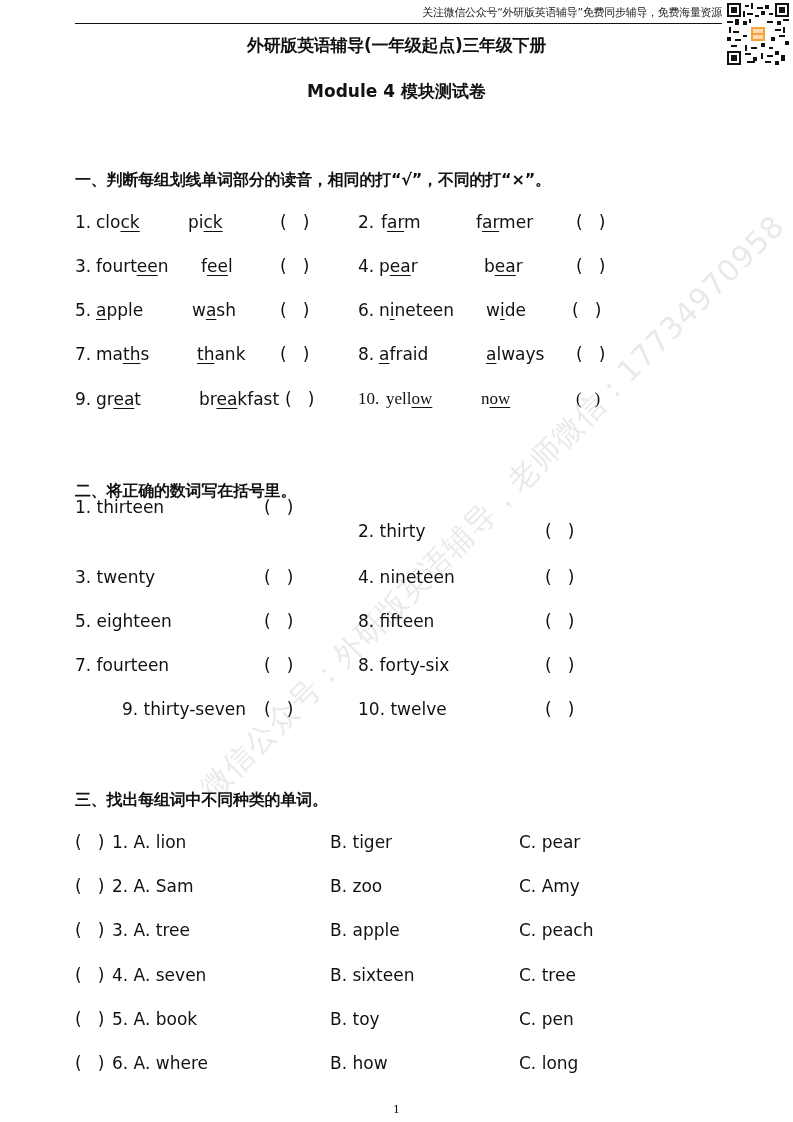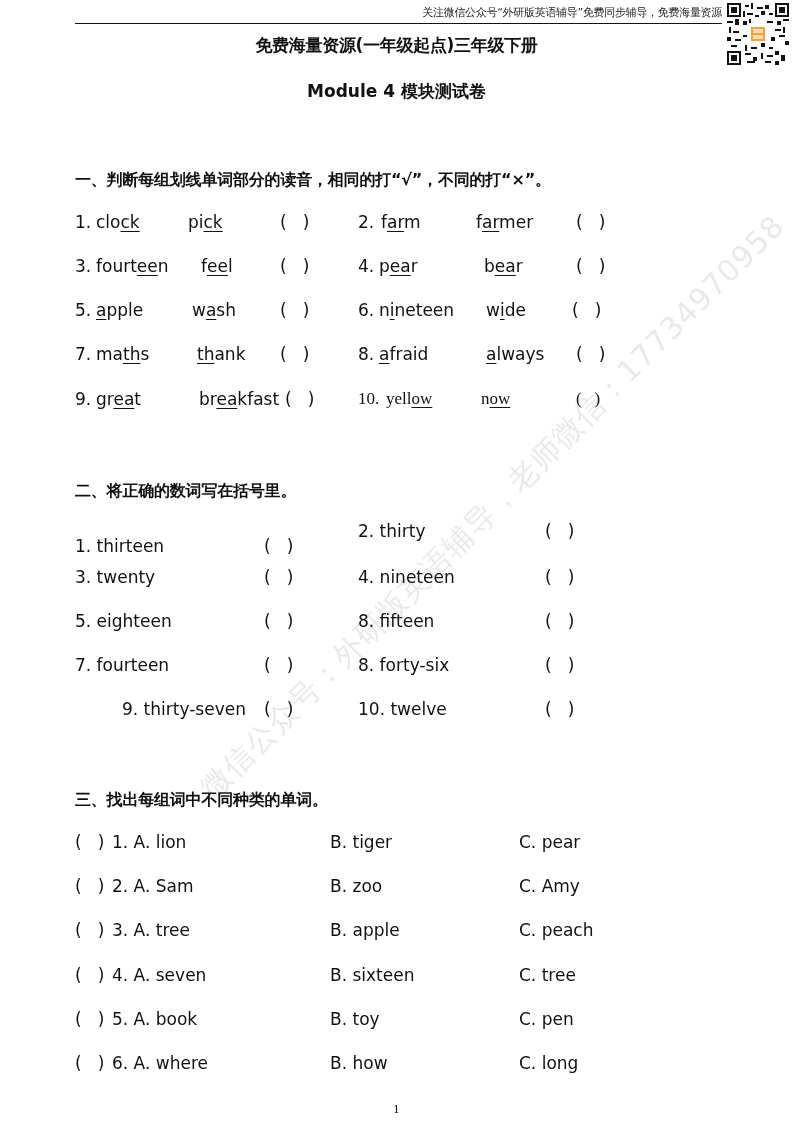--- a/index.html
+++ b/index.html
@@ -96,21 +96,21 @@
     <rect x="19" y="29" width="3" height="1"></rect>
       <rect x="24" y="29" width="2" height="2"></rect>
       <rect x="11" y="8" width="1" height="2"></rect>
       <rect x="14" y="6" width="2" height="1"></rect>
   </g>
   <rect x="12" y="12" width="7" height="7" fill="#f4a23c"></rect>
   <rect x="13" y="13" width="5" height="2" fill="#fff" opacity="0.6"></rect>
   <rect x="13" y="16" width="5" height="2" fill="#fff" opacity="0.6"></rect>
 </svg>
 
-<div class="title1">免费海量资源(一年级起点)三年级下册</div>
+<div class="title1">外研版英语辅导(一年级起点)三年级下册</div>
 <div class="title2">Module 4 模块测试卷</div>
 
 <div class="watermark">微信公众号：外研版英语辅导，老师微信：17734970958</div>
 
 <div class="section-head" style="top:170px;">一、判断每组划线单词部分的读音，相同的打“√”，不同的打“×”。</div>
 
 <div id="s1">
     <div class="row" style="top:212px;">
       <span class="cell" style="left:75px;">1.</span>
       <span class="cell" style="left:96px;"><span>clo</span><span class="u">ck</span><span></span></span>
@@ -168,21 +168,21 @@
     <div class="row" style="top:389px;font-family:Liberation Serif, serif;">
       <span class="cell" style="left:358px;">10.</span>
       <span class="cell" style="left:386px;"><span>yell</span><span class="u">ow</span><span></span></span>
       <span class="cell" style="left:481px;"><span>n</span><span class="u">ow</span><span></span></span>
       <span class="cell paren" style="left:576px;white-space:pre;">(   )</span>
     </div>
   </div>
 
 <div class="section-head" style="top:481px;">二、将正确的数词写在括号里。</div>
 <div id="s2">
-    <div class="row" style="top:536px;">
+    <div class="row" style="top:497px;">
       <span class="cell" style="left:75px;">1. thirteen</span>
       <span class="cell paren" style="left:264px;white-space:pre;">(   )</span>
     </div>
     <div class="row" style="top:521px;">
       <span class="cell" style="left:358px;">2. thirty</span>
       <span class="cell paren" style="left:545px;white-space:pre;">(   )</span>
     </div>
     <div class="row" style="top:567px;">
       <span class="cell" style="left:75px;">3. twenty</span>
       <span class="cell paren" style="left:264px;white-space:pre;">(   )</span>

